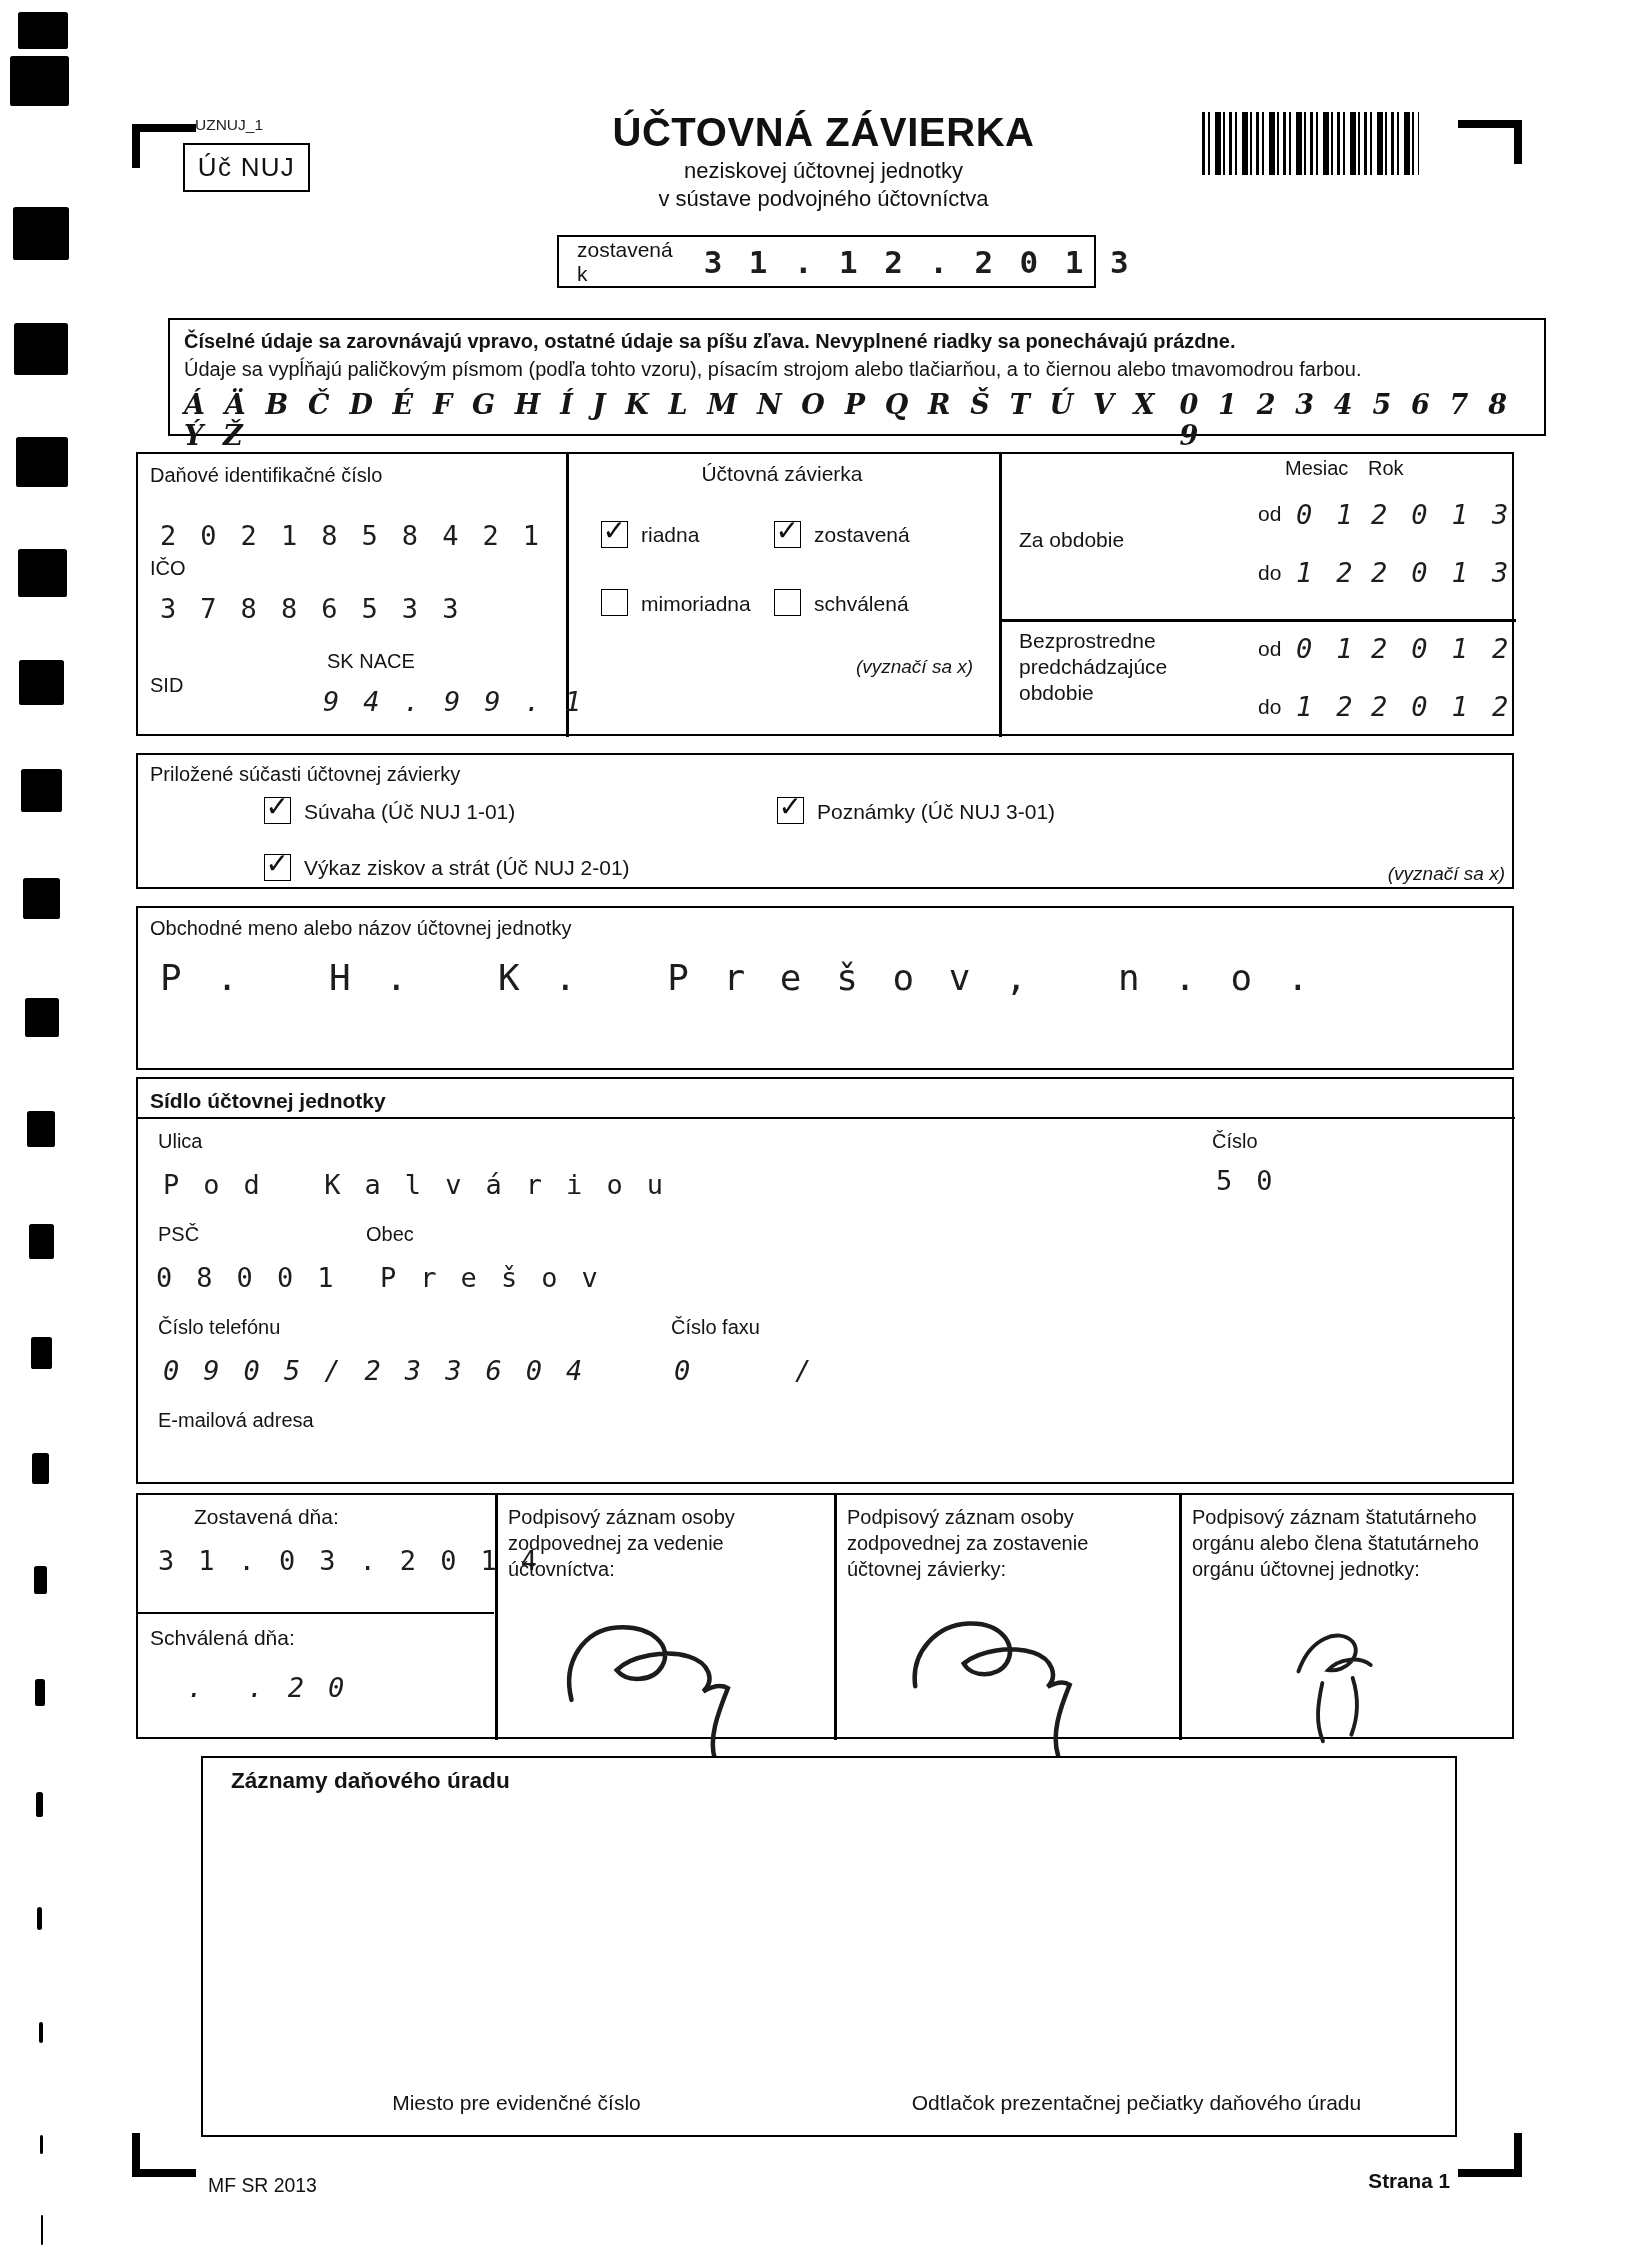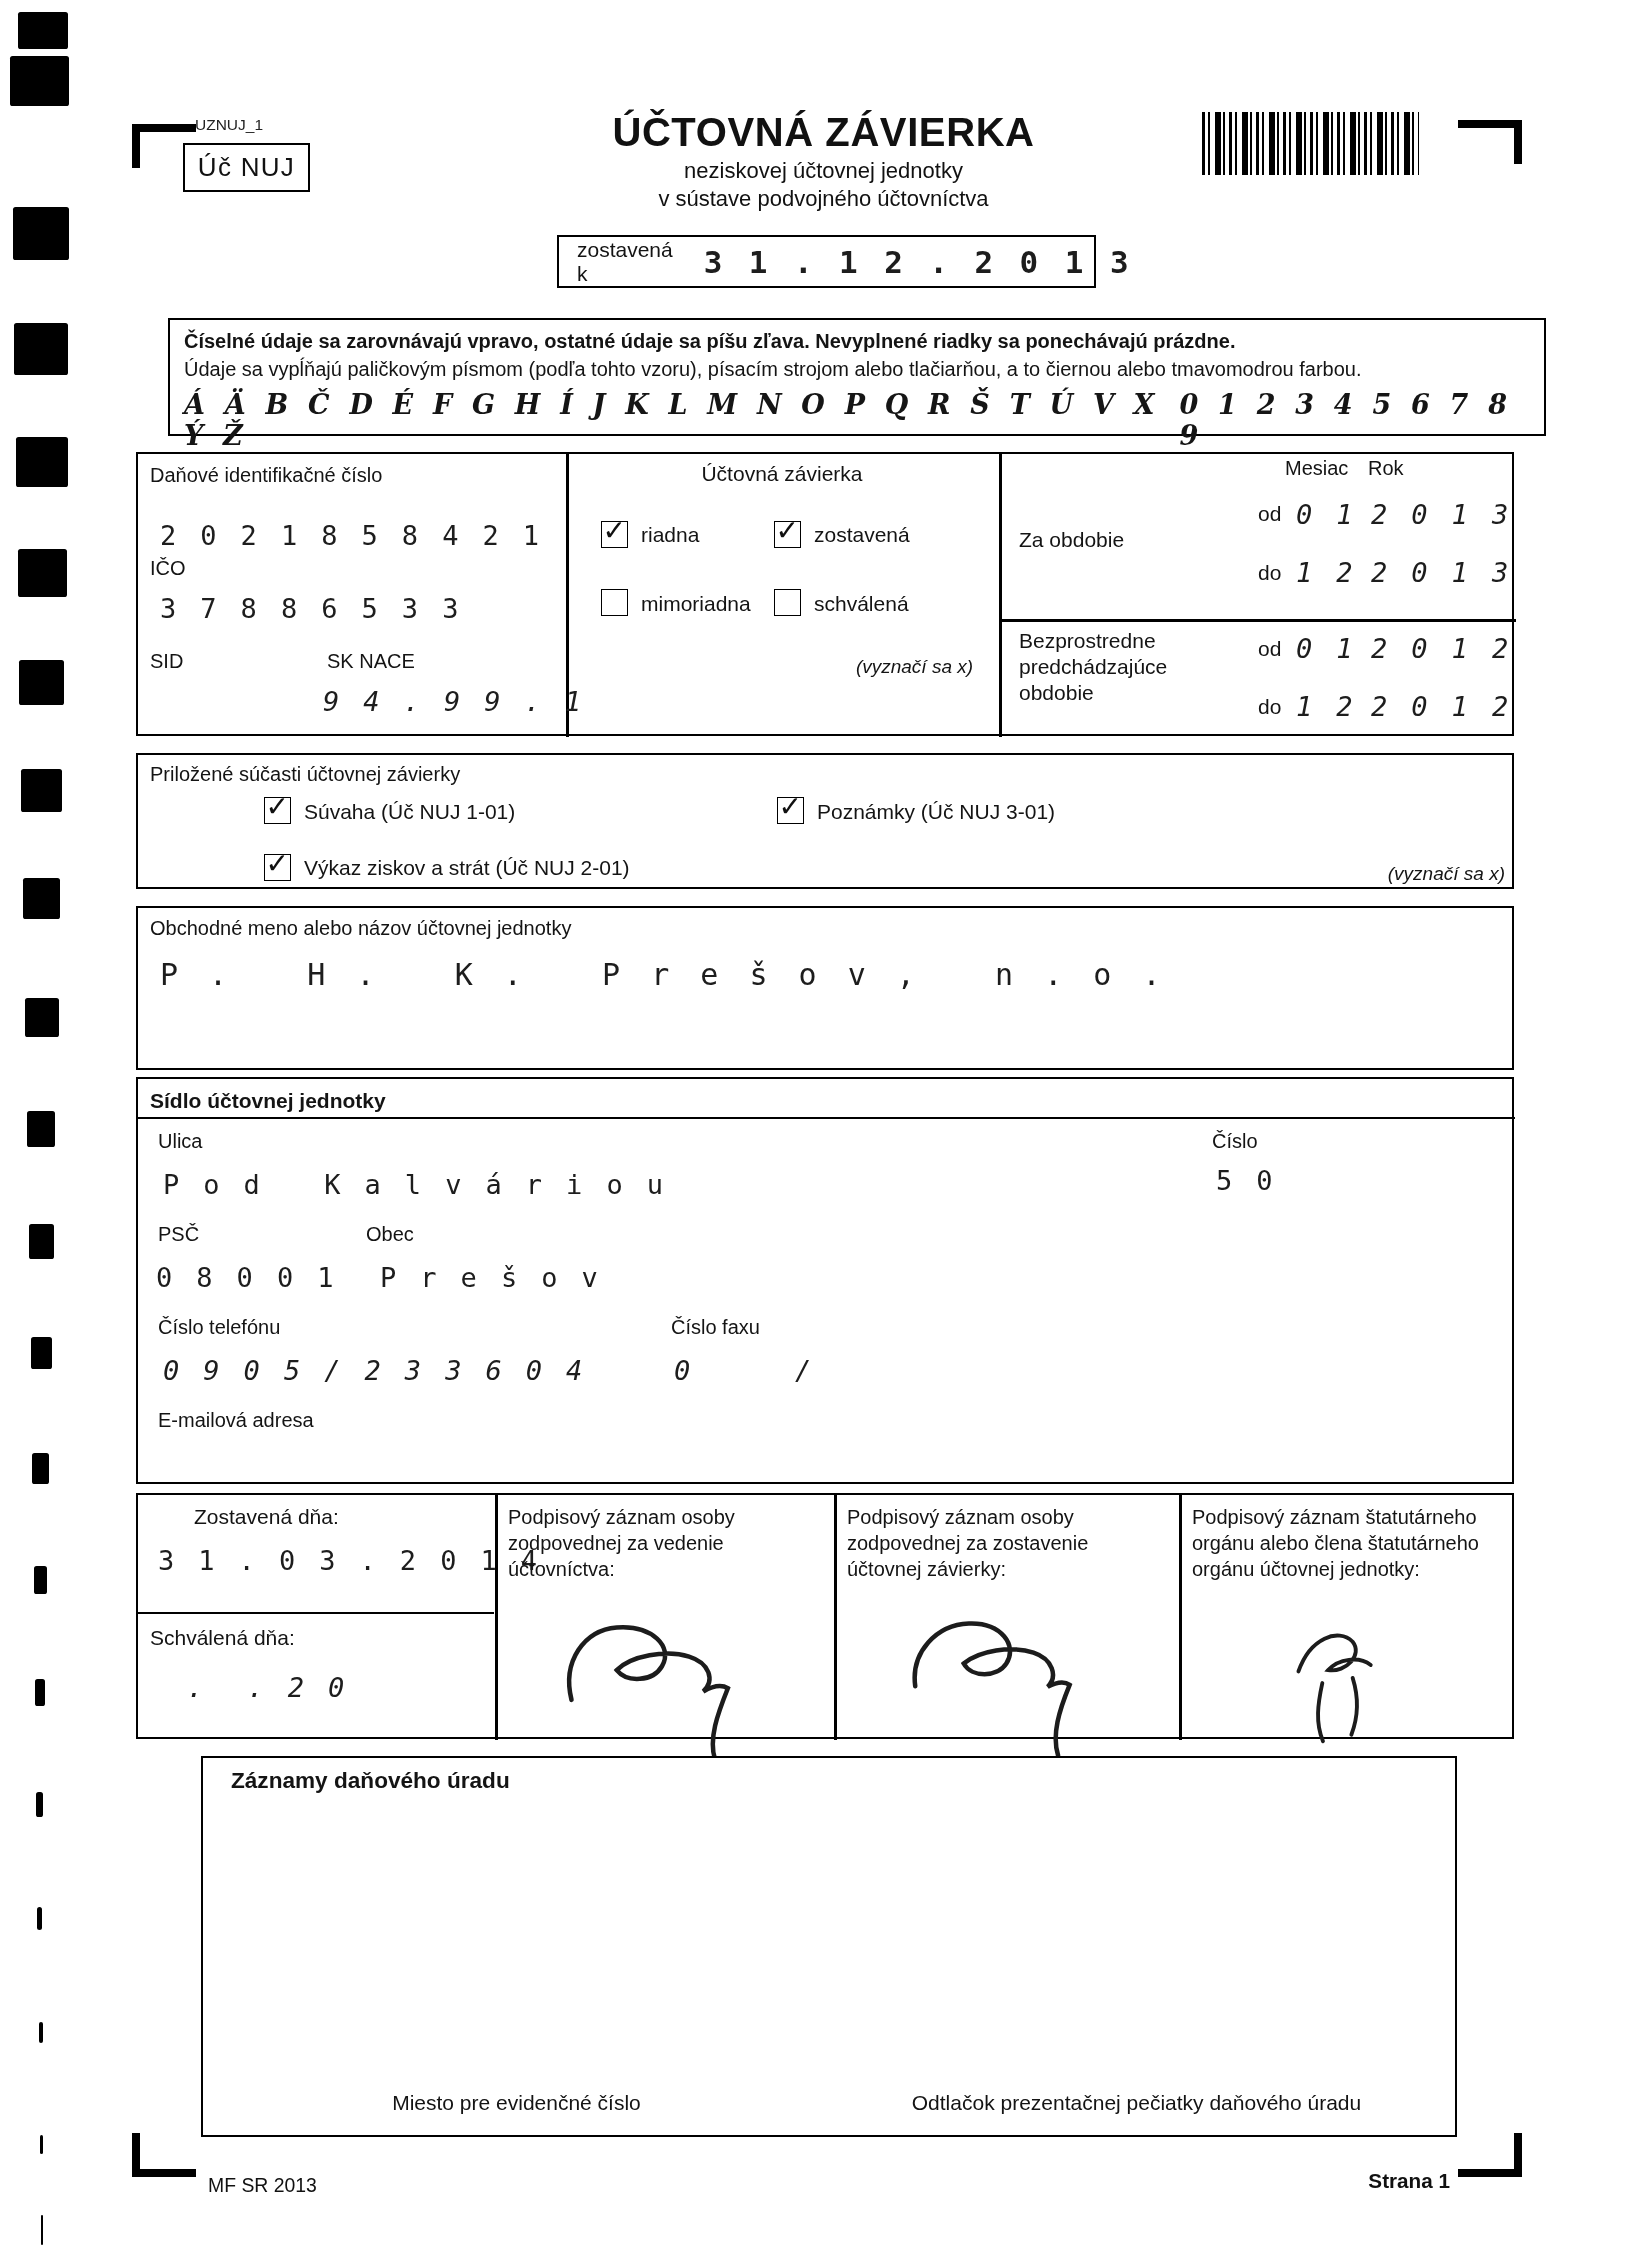--- a/index.html
+++ b/index.html
@@ -10,21 +10,21 @@
   .abs{position:absolute;}
   .lbl{font-size:20px;color:#141414;}
   .lbl-md{font-size:21px;color:#141414;}
   .lbl-sm{font-size:15.5px;color:#222;}
   .bold{font-weight:bold;}
   .italic{font-style:italic;}
   .fill{
     font-family:"DejaVu Sans Mono",monospace;font-size:27px;letter-spacing:3.9px;
     color:#1d1d1d;white-space:pre;
   }
-  .fill.big{font-size:30px;letter-spacing:6.5px;}
+  .fill.big{font-size:36px;letter-spacing:6.5px;}
   .fill.bolder{font-weight:bold;}
   .fill.it{font-style:italic;}
   .box{position:absolute;border:2.6px solid #000;background:#fff;}
   .vline{position:absolute;background:#000;width:2.6px;}
   .hline{position:absolute;background:#000;height:2.6px;}
   .cb{
     position:absolute;width:24.5px;height:24.5px;border:1.9px solid #000;
     display:flex;align-items:center;justify-content:center;
   }
   .cb .mark{font-size:28px;line-height:24.5px;color:#101010;margin-top:-5.2px;}
@@ -111,21 +111,21 @@
 
   <div class="box" style="left:136px;top:452px;width:1374px;height:280px;"></div>
   <div class="vline" style="left:566px;top:452px;height:285px;"></div>
   <div class="vline" style="left:999px;top:452px;height:285px;"></div>
   <div class="hline" style="left:999px;top:619px;width:517px;"></div>
 
   <div class="abs lbl" style="left:150px;top:464px;">Daňové identifikačné číslo</div>
   <div class="abs fill" style="left:160px;top:500px;margin-top:20px;">2 0 2 1 8 5 8 4 2 1</div>
   <div class="abs lbl" style="left:150px;top:557px;">IČO</div>
   <div class="abs fill" style="left:160px;top:593px;">3 7 8 8 6 5 3 3</div>
-  <div class="abs lbl" style="left:150px;top:650px;">SID</div>
+  <div class="abs lbl" style="left:150px;top:674px;">SID</div>
   <div class="abs lbl" style="left:327px;top:650px;">SK NACE</div>
   <div class="abs fill it" style="left:323px;top:686px;">9 4 . 9 9 . 1</div>
 
   <div class="abs lbl-md" style="left:566px;top:462px;width:432px;text-align:center;">Účtovná závierka</div>
 
   <div class="cb" style="left:601px;top:521px;">
     <span class="mark">✓</span>
   </div>
   <div class="abs lbl-md" style="left:641px;top:523px;">riadna</div>
 

